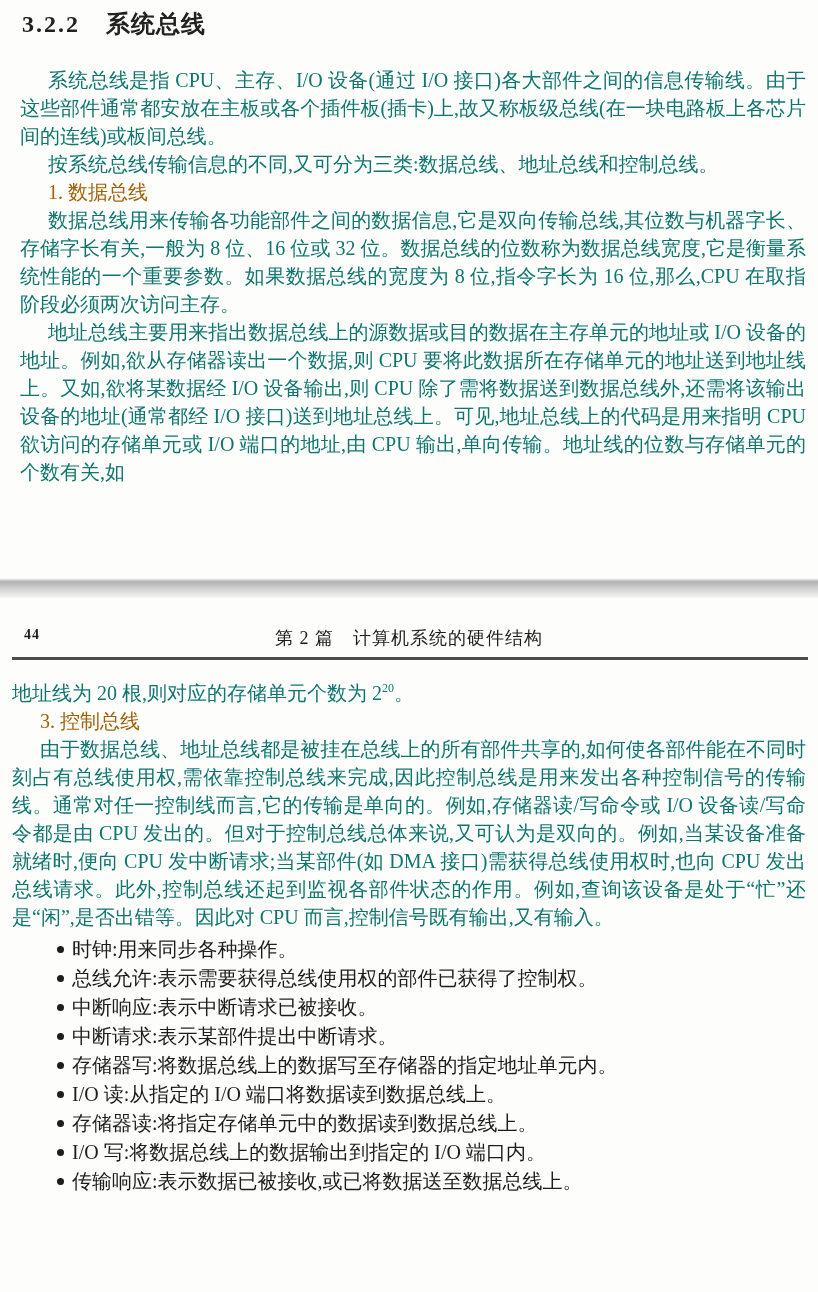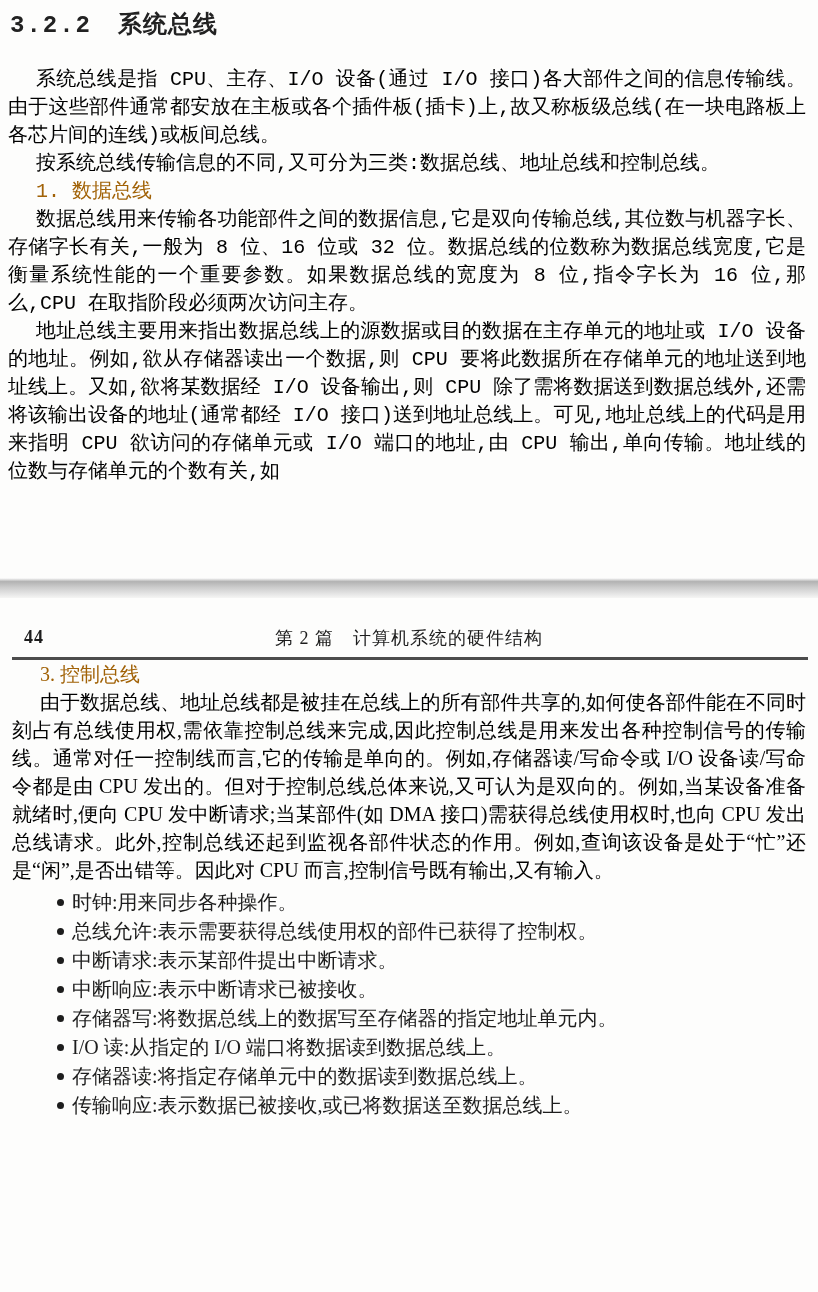--- a/index.html
+++ b/index.html
@@ -8,37 +8,37 @@
     width: 818px;
     height: 1292px;
     overflow: hidden;
     background: #fcfcfb;
     color: #1d1d1d;
     font-family: "Liberation Serif", "DejaVu Serif", serif;
   }
   .sheet { background: #fdfdfc; }
 
   
-  .sheet-top { height: 578px; padding: 6px 12px 0 8px; font-family: Liberation Mono, monospace; }
+  .sheet-top { height: 578px; padding: 6px 12px 0 20px; }
 
   .section-heading {
     font-size: 24px;
     font-weight: bold;
     color: #222;
     margin: 2px 0 26px 2px;
     letter-spacing: 1px;
   }
   .section-heading .sec-num { letter-spacing: 2px; margin-right: 26px; }
 
   .body-para {
     font-size: 20px;
     line-height: 28px;
     text-align: justify;
     text-indent: 28px;
-    color: #000000;
+    color: #0f766e;
   }
   .sub-heading {
     font-size: 20px;
     line-height: 28px;
     font-weight: normal;
     text-indent: 28px;
     color: #a16207;
   }
 
   
@@ -47,21 +47,21 @@
     background: linear-gradient(180deg,
       #ffffff 0%, #b2b2b2 18%, #cbcbcb 45%, #dedede 70%, #f5f5f4 100%);
   }
 
   
   .sheet-bottom { height: 694px; padding: 28px 12px 0 12px; }
 
   .running-header { position: relative; height: 24px; }
   .page-num {
     position: absolute; left: 12px; top: 1px;
-    font-size: 18px; font-weight: bold; letter-spacing: 1px;
+    font-size: 14px; font-weight: bold; letter-spacing: 1px;
   }
   .running-title {
     display: block; text-align: center;
     font-size: 18px; white-space: pre; letter-spacing: 1px; font-family: Liberation Serif, serif;
   }
   .header-rule {
     border: none;
     border-top: 3px solid #4c4c4c;
     margin: 7px -2px 0 0;
   }
@@ -105,28 +105,30 @@
 <div class="sheet-gap"></div>
 
 <div class="sheet sheet-bottom">
 
   <div class="running-header">
     <span class="page-num">44</span>
     <span class="running-title">第 2 篇　计算机系统的硬件结构</span>
   </div>
   <hr class="header-rule">
 
+  <p class="body-para opening-para"><span>地址线为 20 根,则对应的存储单元个数为 2</span><sup class="power">20</sup><span>。</span></p>
 
   <h3 class="sub-heading">3. 控制总线</h3>
   <p class="body-para">由于数据总线、地址总线都是被挂在总线上的所有部件共享的,如何使各部件能在不同时刻占有总线使用权,需依靠控制总线来完成,因此控制总线是用来发出各种控制信号的传输线。通常对任一控制线而言,它的传输是单向的。例如,存储器读/写命令或 I/O 设备读/写命令都是由 CPU 发出的。但对于控制总线总体来说,又可认为是双向的。例如,当某设备准备就绪时,便向 CPU 发中断请求;当某部件(如 DMA 接口)需获得总线使用权时,也向 CPU 发出总线请求。此外,控制总线还起到监视各部件状态的作用。例如,查询该设备是处于“忙”还是“闲”,是否出错等。因此对 CPU 而言,控制信号既有输出,又有输入。</p>
 
   <ul class="signal-list">
     <li class="signal-item"><span class="bullet-dot-icon"></span><span>时钟:用来同步各种操作。</span></li>
     <li class="signal-item"><span class="bullet-dot-icon"></span><span>总线允许:表示需要获得总线使用权的部件已获得了控制权。</span></li>
+    <li class="signal-item"><span class="bullet-dot-icon"></span><span>中断响应:表示中断请求已被接收。</span></li>
     <li class="signal-item"><span class="bullet-dot-icon"></span><span>中断请求:表示某部件提出中断请求。</span></li>
-    <li class="signal-item"><span class="bullet-dot-icon"></span><span>中断响应:表示中断请求已被接收。</span></li>
     <li class="signal-item"><span class="bullet-dot-icon"></span><span>存储器写:将数据总线上的数据写至存储器的指定地址单元内。</span></li>
     <li class="signal-item"><span class="bullet-dot-icon"></span><span>I/O 读:从指定的 I/O 端口将数据读到数据总线上。</span></li>
     <li class="signal-item"><span class="bullet-dot-icon"></span><span>存储器读:将指定存储单元中的数据读到数据总线上。</span></li>
+    <li class="signal-item"><span class="bullet-dot-icon"></span><span>I/O 写:将数据总线上的数据输出到指定的 I/O 端口内。</span></li>
     <li class="signal-item"><span class="bullet-dot-icon"></span><span>传输响应:表示数据已被接收,或已将数据送至数据总线上。</span></li>
   </ul>
 
 </div>
 
 </body></html>

